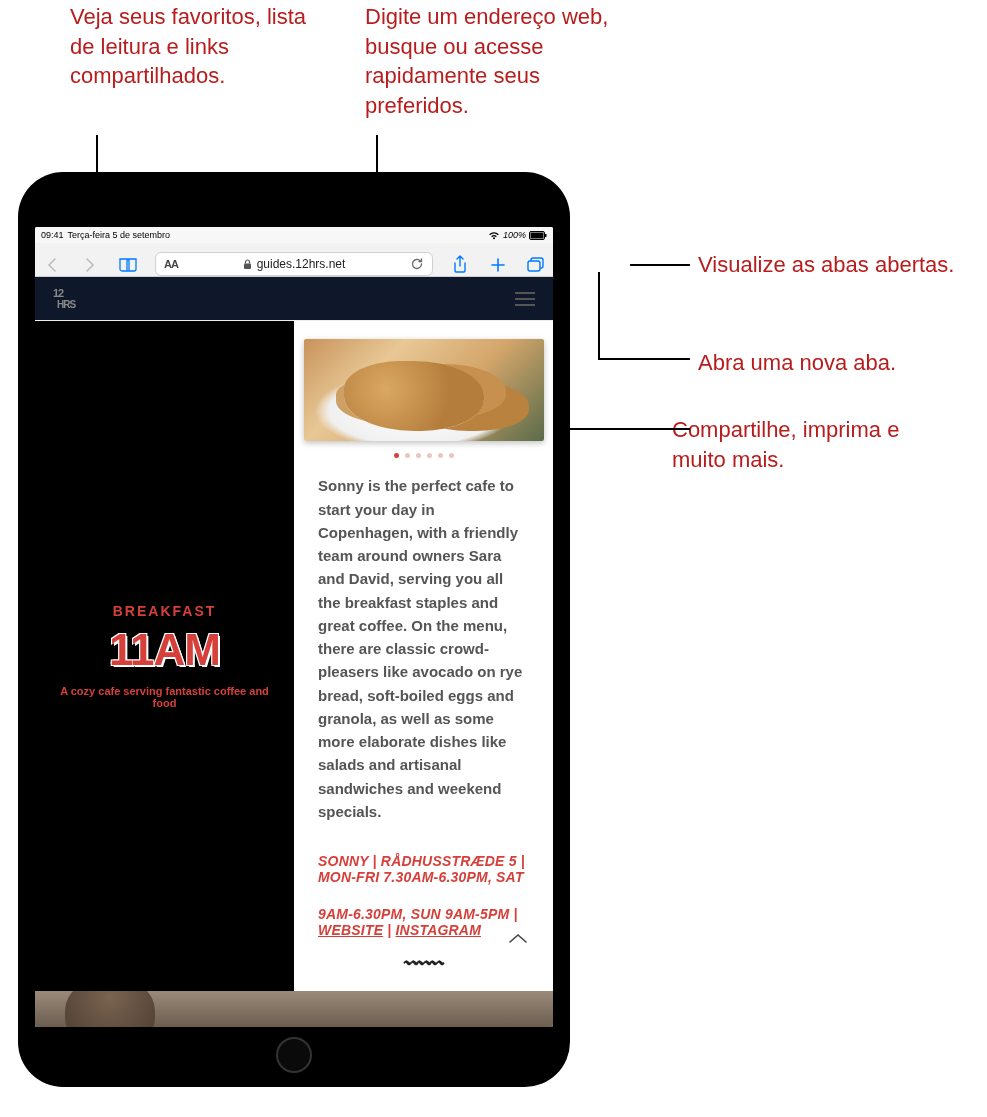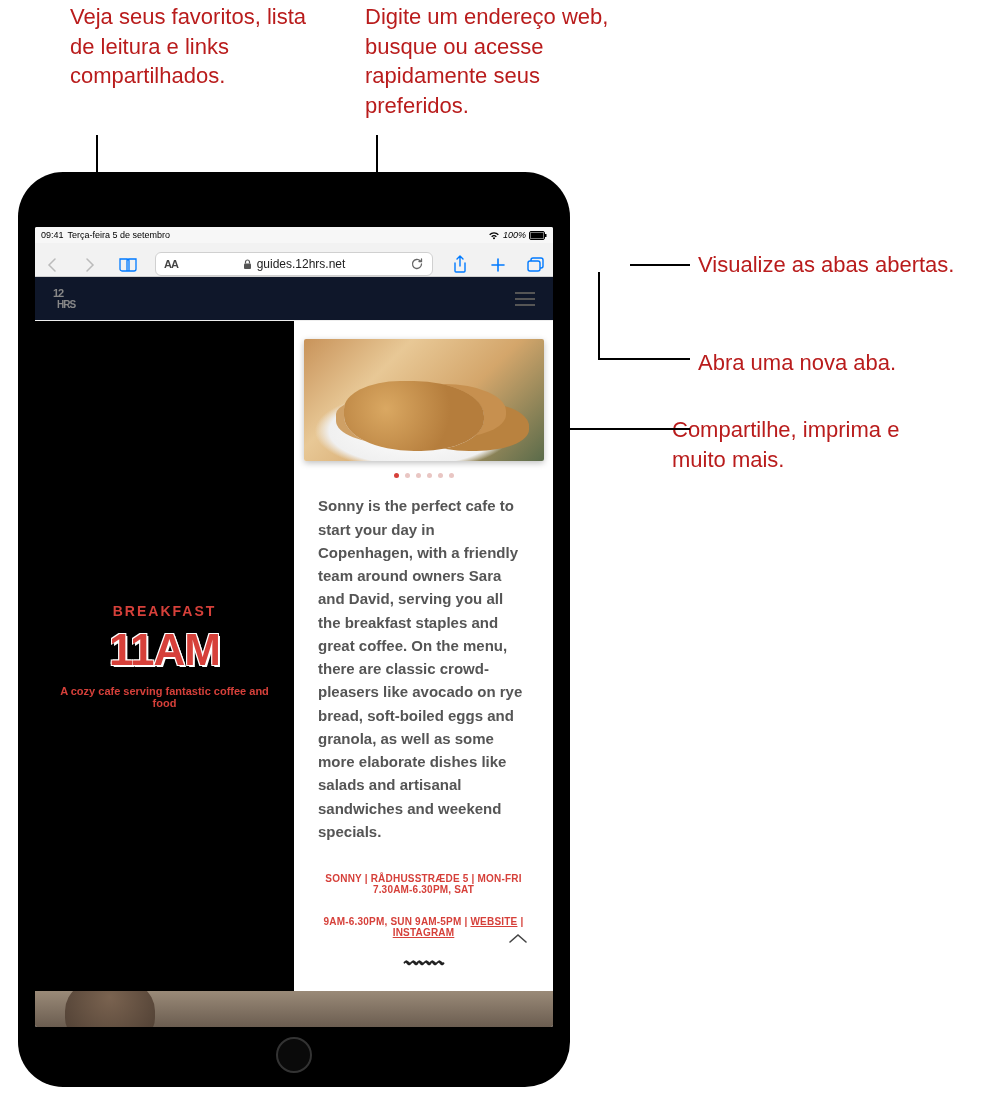--- a/index.html
+++ b/index.html
@@ -222,27 +222,28 @@
     margin-bottom: 10px;
   }
   .article-p {
     font-size: 15px;
     line-height: 1.55;
     color: #555;
     margin-bottom: 12px;
     font-weight: bold;
   }
   .info-line {
-    text-align:center;
-    font-size: 10px;
+    text-align:left;
+    font-size: 14px;
     font-weight:700;
     color:#d6403a;
     margin-top: 18px;
     margin-bottom: 3px;
     letter-spacing: 0.2px;
+    font-style: italic;
   }
   .info-line .underline { text-decoration: underline; }
   .wave-sep {
     text-align:center;
     color:#222;
     font-size:14px;
     letter-spacing:-1px;
     margin: 10px 0 2px;
     font-weight:900;
   }

